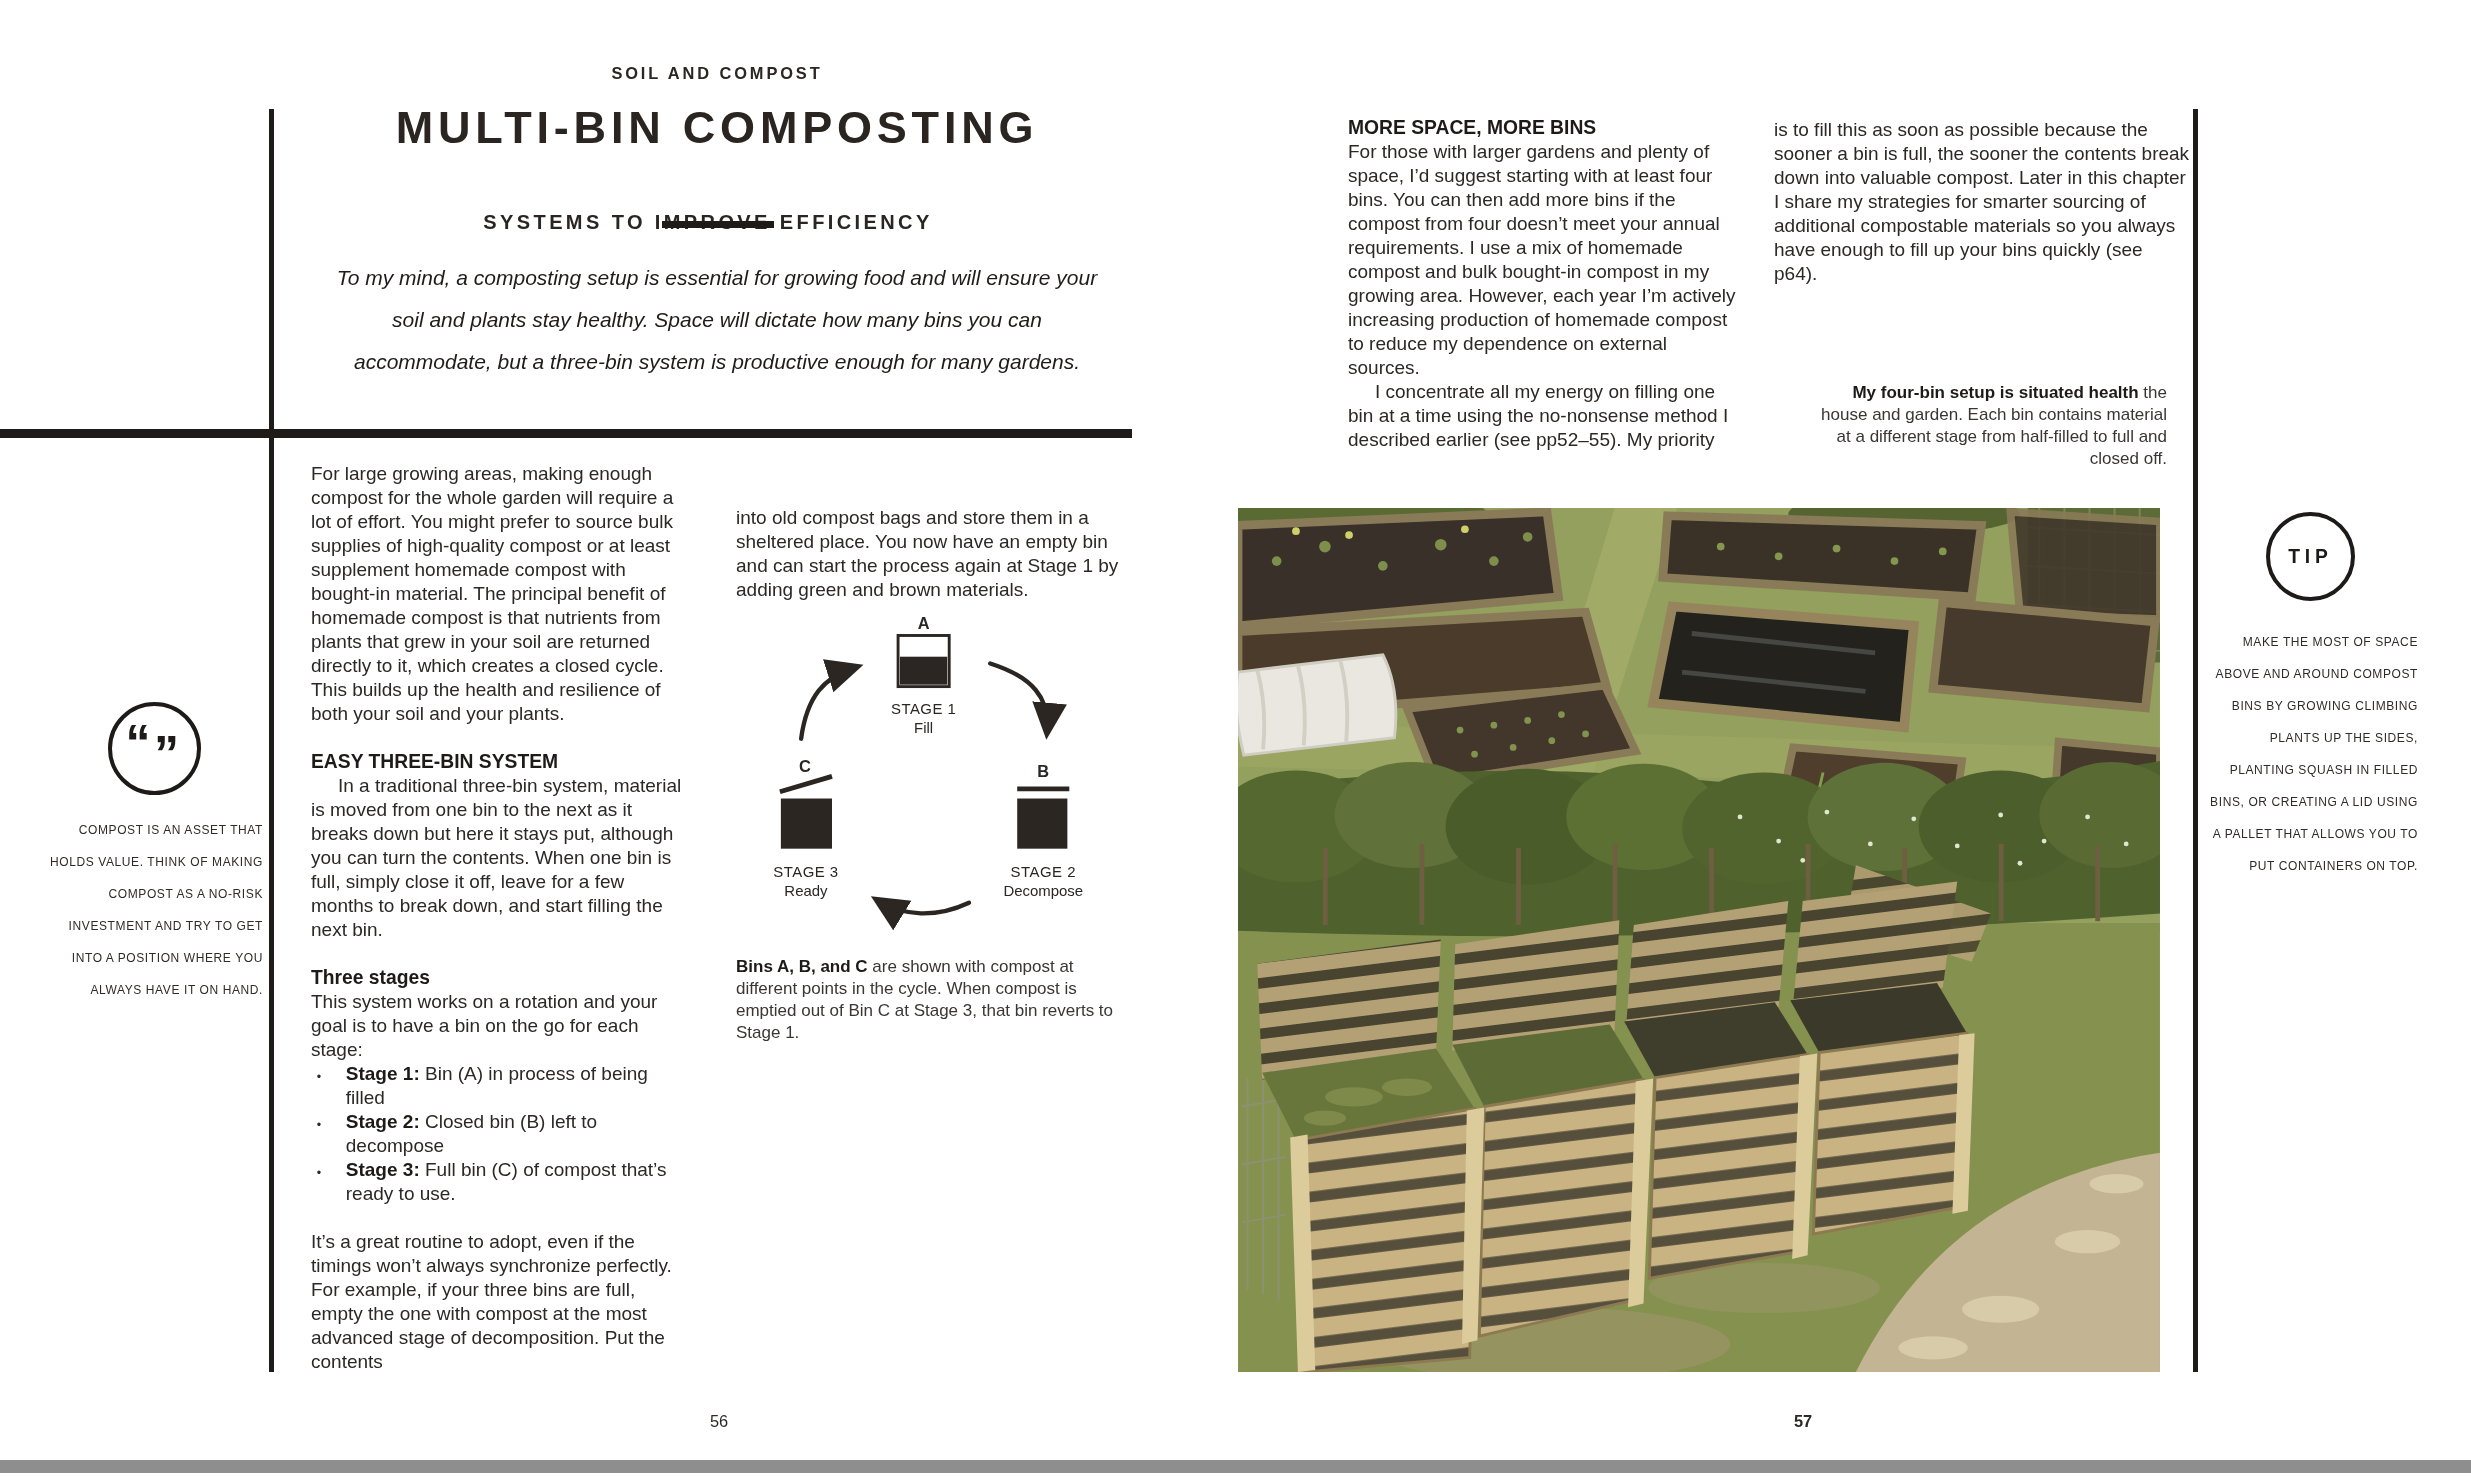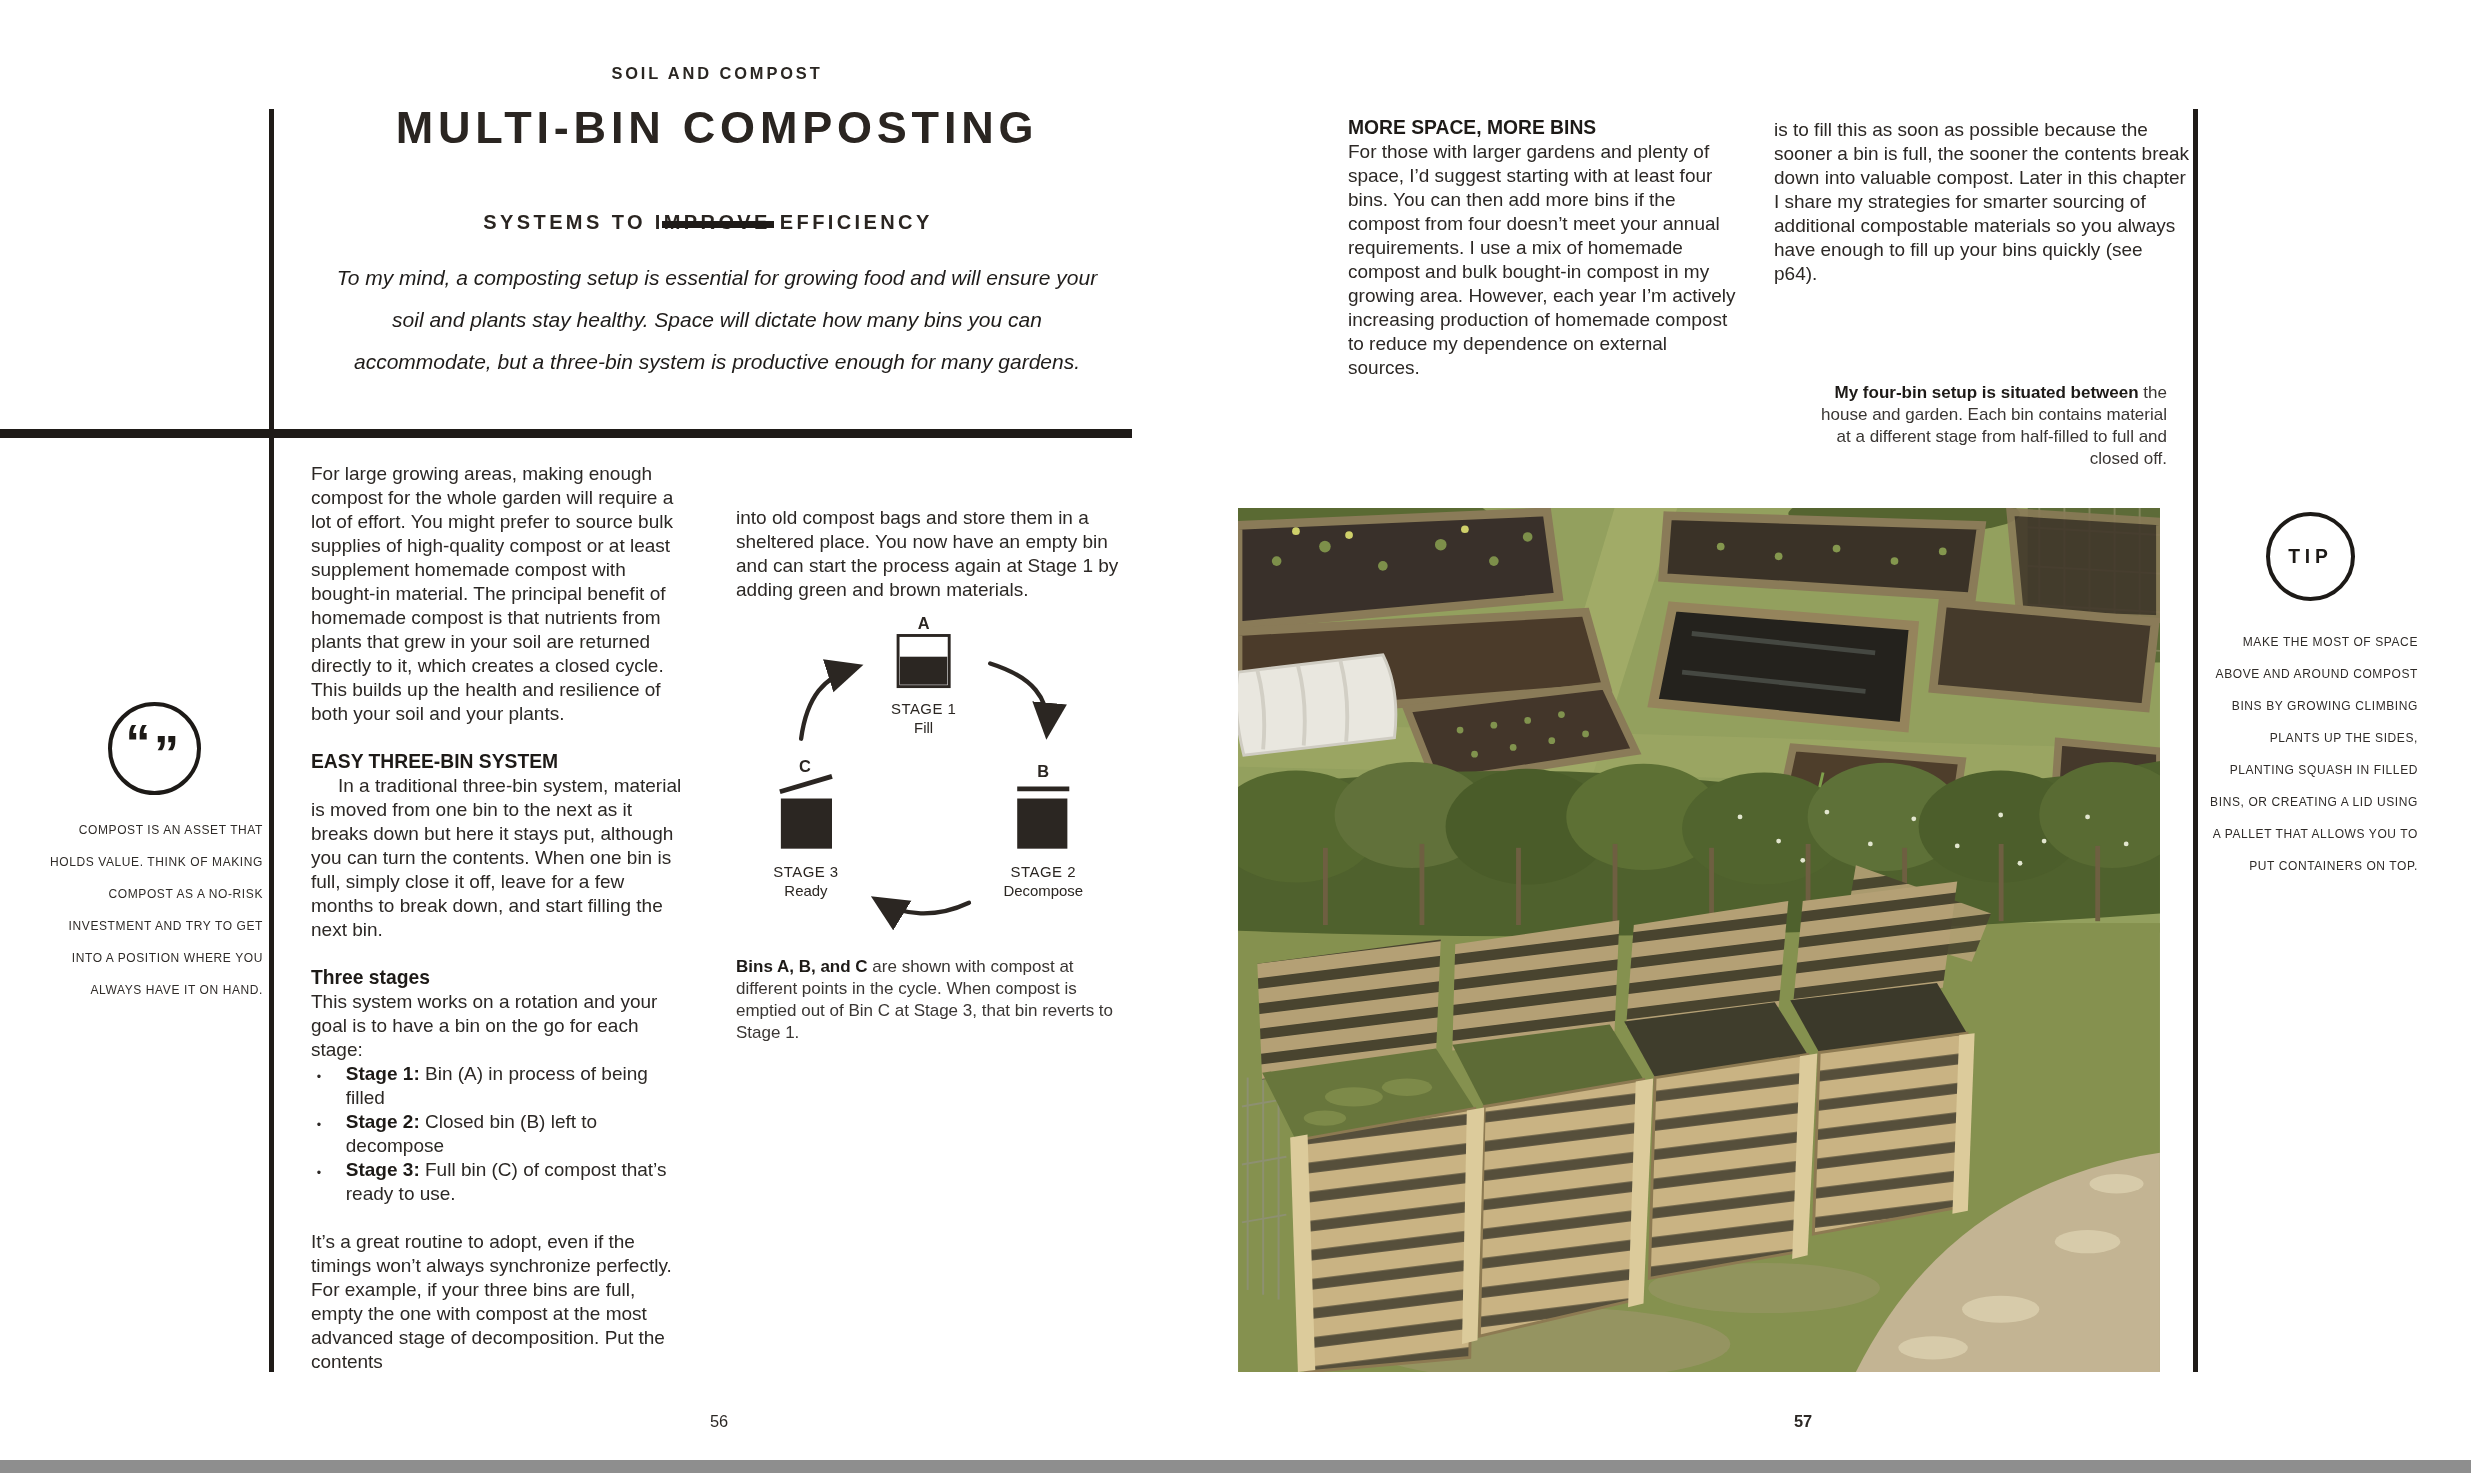--- a/index.html
+++ b/index.html
@@ -113,28 +113,29 @@
 
 <p class="abs caption" style="left:736px;top:956px;width:384px;">
   <span class="b">Bins A, B, and C</span><span> are shown with compost at different points in the cycle. When compost is emptied out of Bin C at Stage 3, that bin reverts to Stage 1.</span>
 </p>
 
 <div class="abs pagenum" style="left:690px;top:1412px;width:58px;">56</div>
 
 <div class="abs body" style="left:1348px;top:116px;width:390px;">
   <p class="colhead">MORE SPACE, MORE BINS</p>
   <p>For those with larger gardens and plenty of space, I’d suggest starting with at least four bins. You can then add more bins if the compost from four doesn’t meet your annual requirements. I use a mix of homemade compost and bulk bought-in compost in my growing area. However, each year I’m actively increasing production of homemade compost to reduce my dependence on external sources.</p>
+  <p class="indent">I concentrate all my energy on filling one bin at a time using the no-nonsense method I described earlier (see pp52–55). My priority</p>
 </div>
 
 <div class="abs body" style="left:1774px;top:118px;width:417px;">
   <p>is to fill this as soon as possible because the sooner a bin is full, the sooner the contents break down into valuable compost. Later in this chapter I share my strategies for smarter sourcing of additional compostable materials so you always have enough to fill up your bins quickly (see p64).</p>
 </div>
 
 <p class="abs caption" style="left:1804px;top:382px;width:363px;text-align:right;">
-  <span class="b">My four-bin setup is situated between</span><span> the house and garden. Each bin contains material at a different stage from half-filled to full and closed off.</span>
+  <span class="b">My four-bin setup is situated health</span><span> the house and garden. Each bin contains material at a different stage from half-filled to full and closed off.</span>
 </p>
 
 <svg class="abs" style="left:1238px;top:508px;" width="922" height="864" viewBox="0 0 955 895">
   <defs>
     <pattern id="slats" width="22" height="30" patternUnits="userSpaceOnUse" patternTransform="rotate(-7)">
       <rect width="22" height="30" fill="#564f3b"></rect>
       <rect y="3" width="22" height="19" fill="#c9b383"></rect>
     </pattern>
     <pattern id="slats2" width="22" height="26" patternUnits="userSpaceOnUse" patternTransform="rotate(-7)">
       <rect width="22" height="26" fill="#49442f"></rect>

